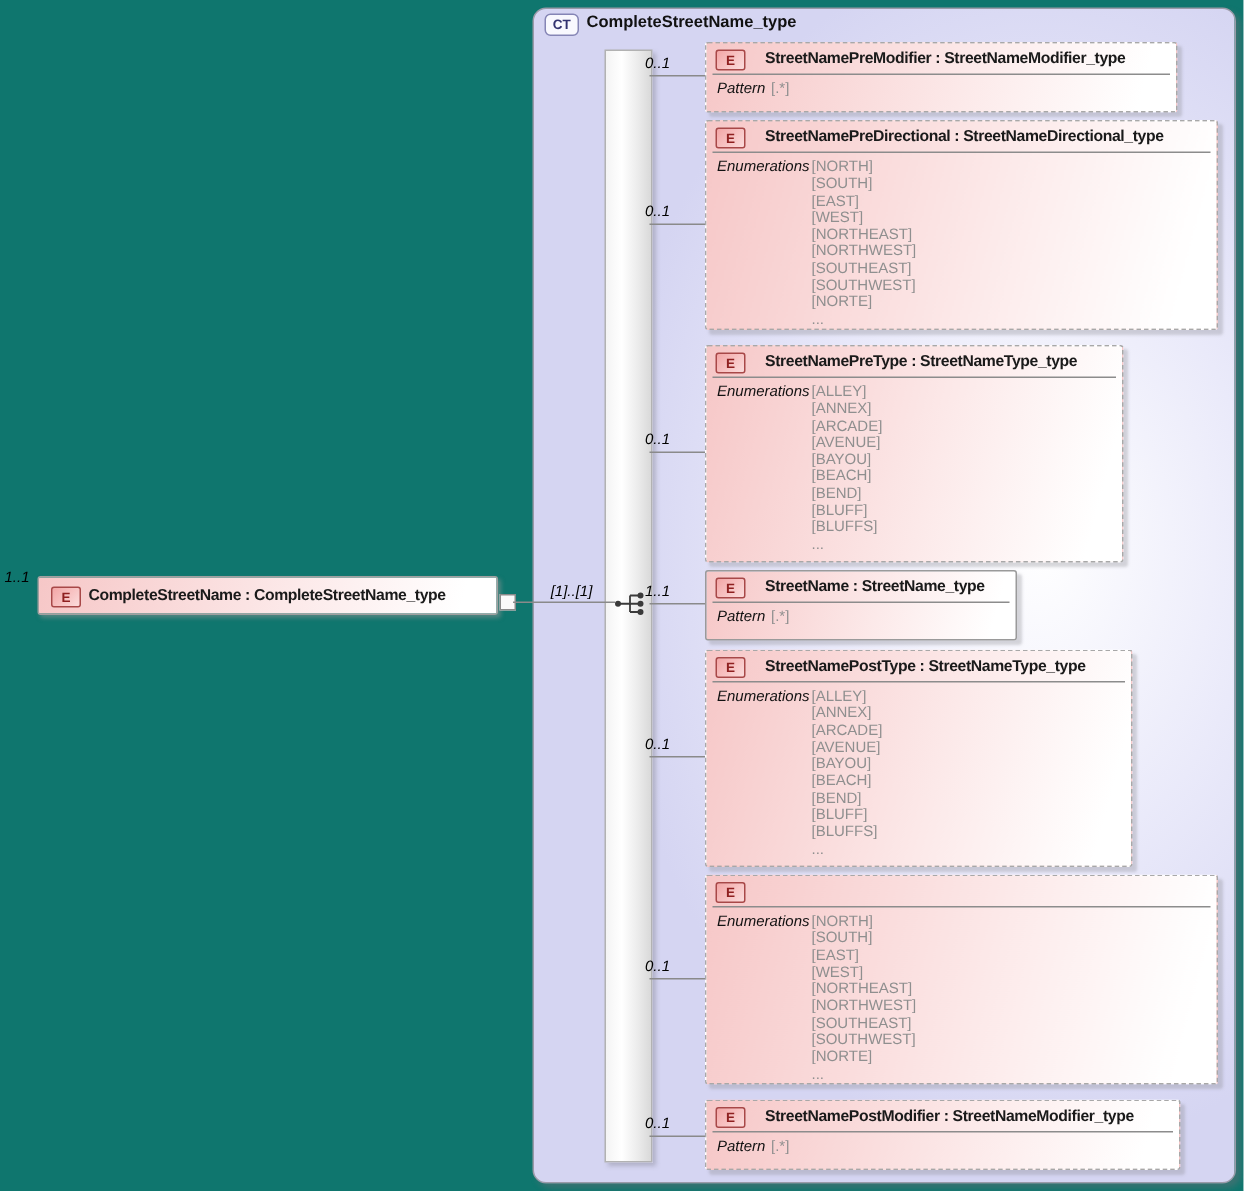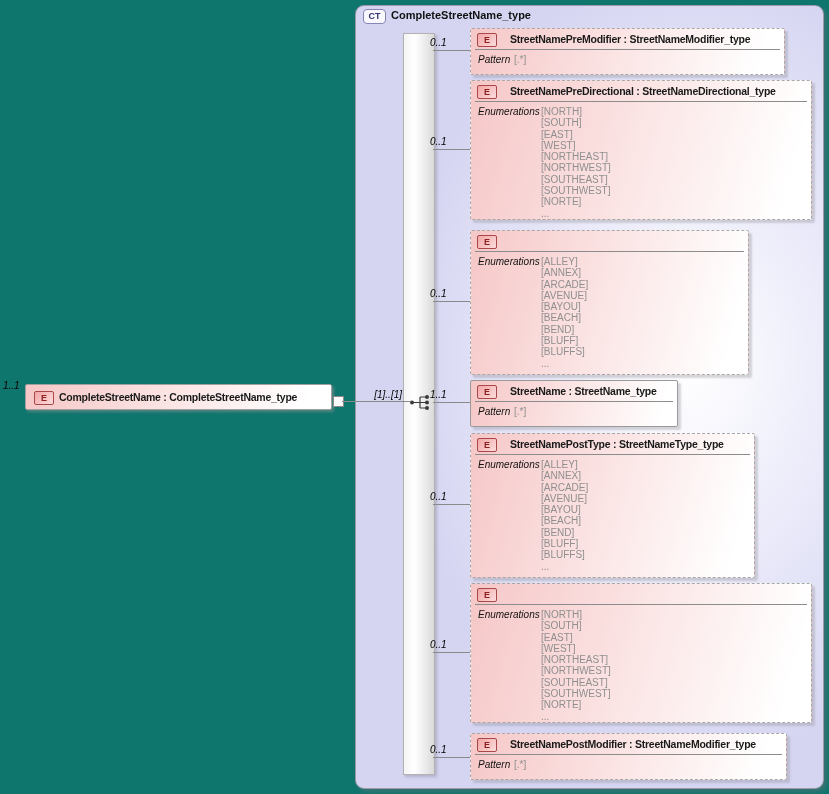--- a/index.html
+++ b/index.html
@@ -21,21 +21,21 @@
   .ct-title{position:absolute;left:391px;top:9px;font-size:11px;font-weight:bold;color:#111;white-space:nowrap;}
 
   
   .seq-bar{
     position:absolute;left:403px;top:33px;width:30px;height:740px;
     border:1px solid #b2b2b2;
     background:linear-gradient(to right,#f4f4f4 0%,#ffffff 35%,#e9e9e9 75%,#d9d9d9 100%);
     box-shadow:2px 2px 3px rgba(110,110,120,.35);
   }
   .seq-icon{position:absolute;left:409px;top:394px;width:24px;height:17px;}
-  .seq-card{position:absolute;left:360px;top:389px;width:42px;text-align:right;
+  .seq-card{position:absolute;left:360px;top:389px;width:42px;text-align:center;
     font-size:10px;font-style:italic;color:#000;white-space:nowrap;}
 
   
   .hline{position:absolute;height:1px;background:#8a8a8a;}
   .main-line{left:342px;top:401px;width:68px;}
   .child-line{left:433px;width:37px;}
   .ln1{top:50px}.ln2{top:149px}.ln3{top:301px}.ln4{top:402px}.ln5{top:504px}.ln6{top:652px}.ln7{top:757px}
   .card{position:absolute;left:430px;width:34px;text-align:left;
     font-size:10px;font-style:italic;color:#000;}
   .cd1{top:37px}.cd2{top:136px}.cd3{top:288px}.cd4{top:389px}.cd5{top:491px}.cd6{top:639px}.cd7{top:744px}
@@ -150,20 +150,21 @@
         <div>[NORTHWEST]</div>
         <div>[SOUTHEAST]</div>
         <div>[SOUTHWEST]</div>
         <div>[NORTE]</div>
         <div>...</div>
       </div>
   </div>
 
   <div class="el-box child cb3">
     <span class="e-icon">E</span>
+    <span class="box-title">StreetNamePreType : StreetNameType_type</span>
     <div class="sep"></div>
     <div class="facet-label">Enumerations</div>
     <div class="facet-values enum">
         <div>[ALLEY]</div>
         <div>[ANNEX]</div>
         <div>[ARCADE]</div>
         <div>[AVENUE]</div>
         <div>[BAYOU]</div>
         <div>[BEACH]</div>
         <div>[BEND]</div>

